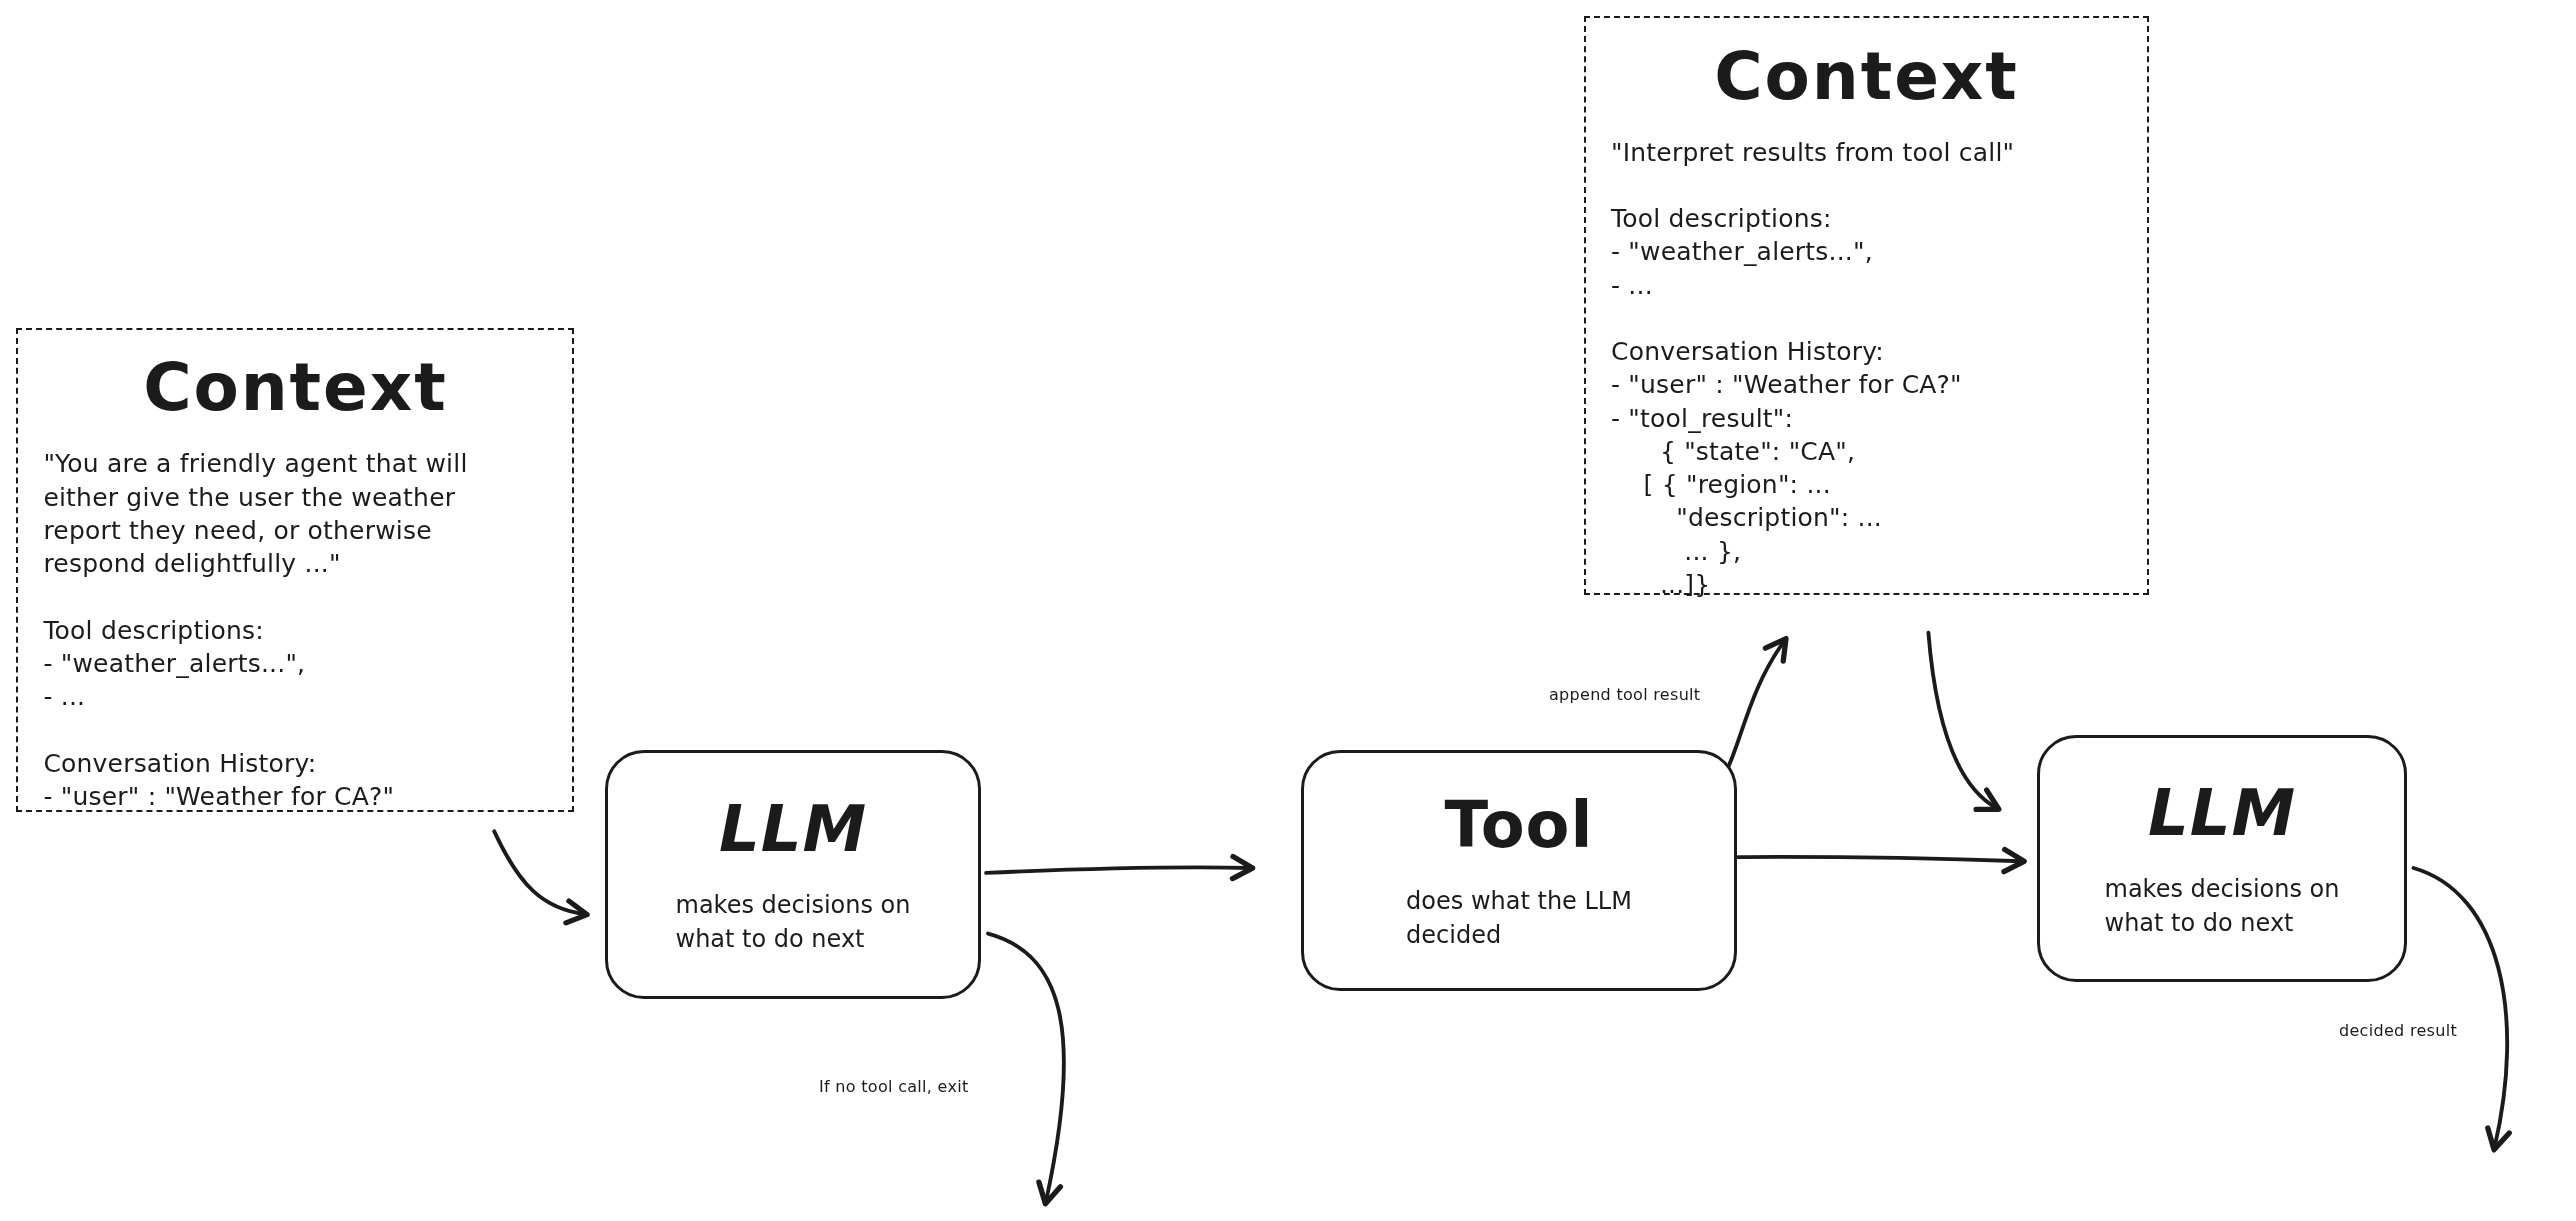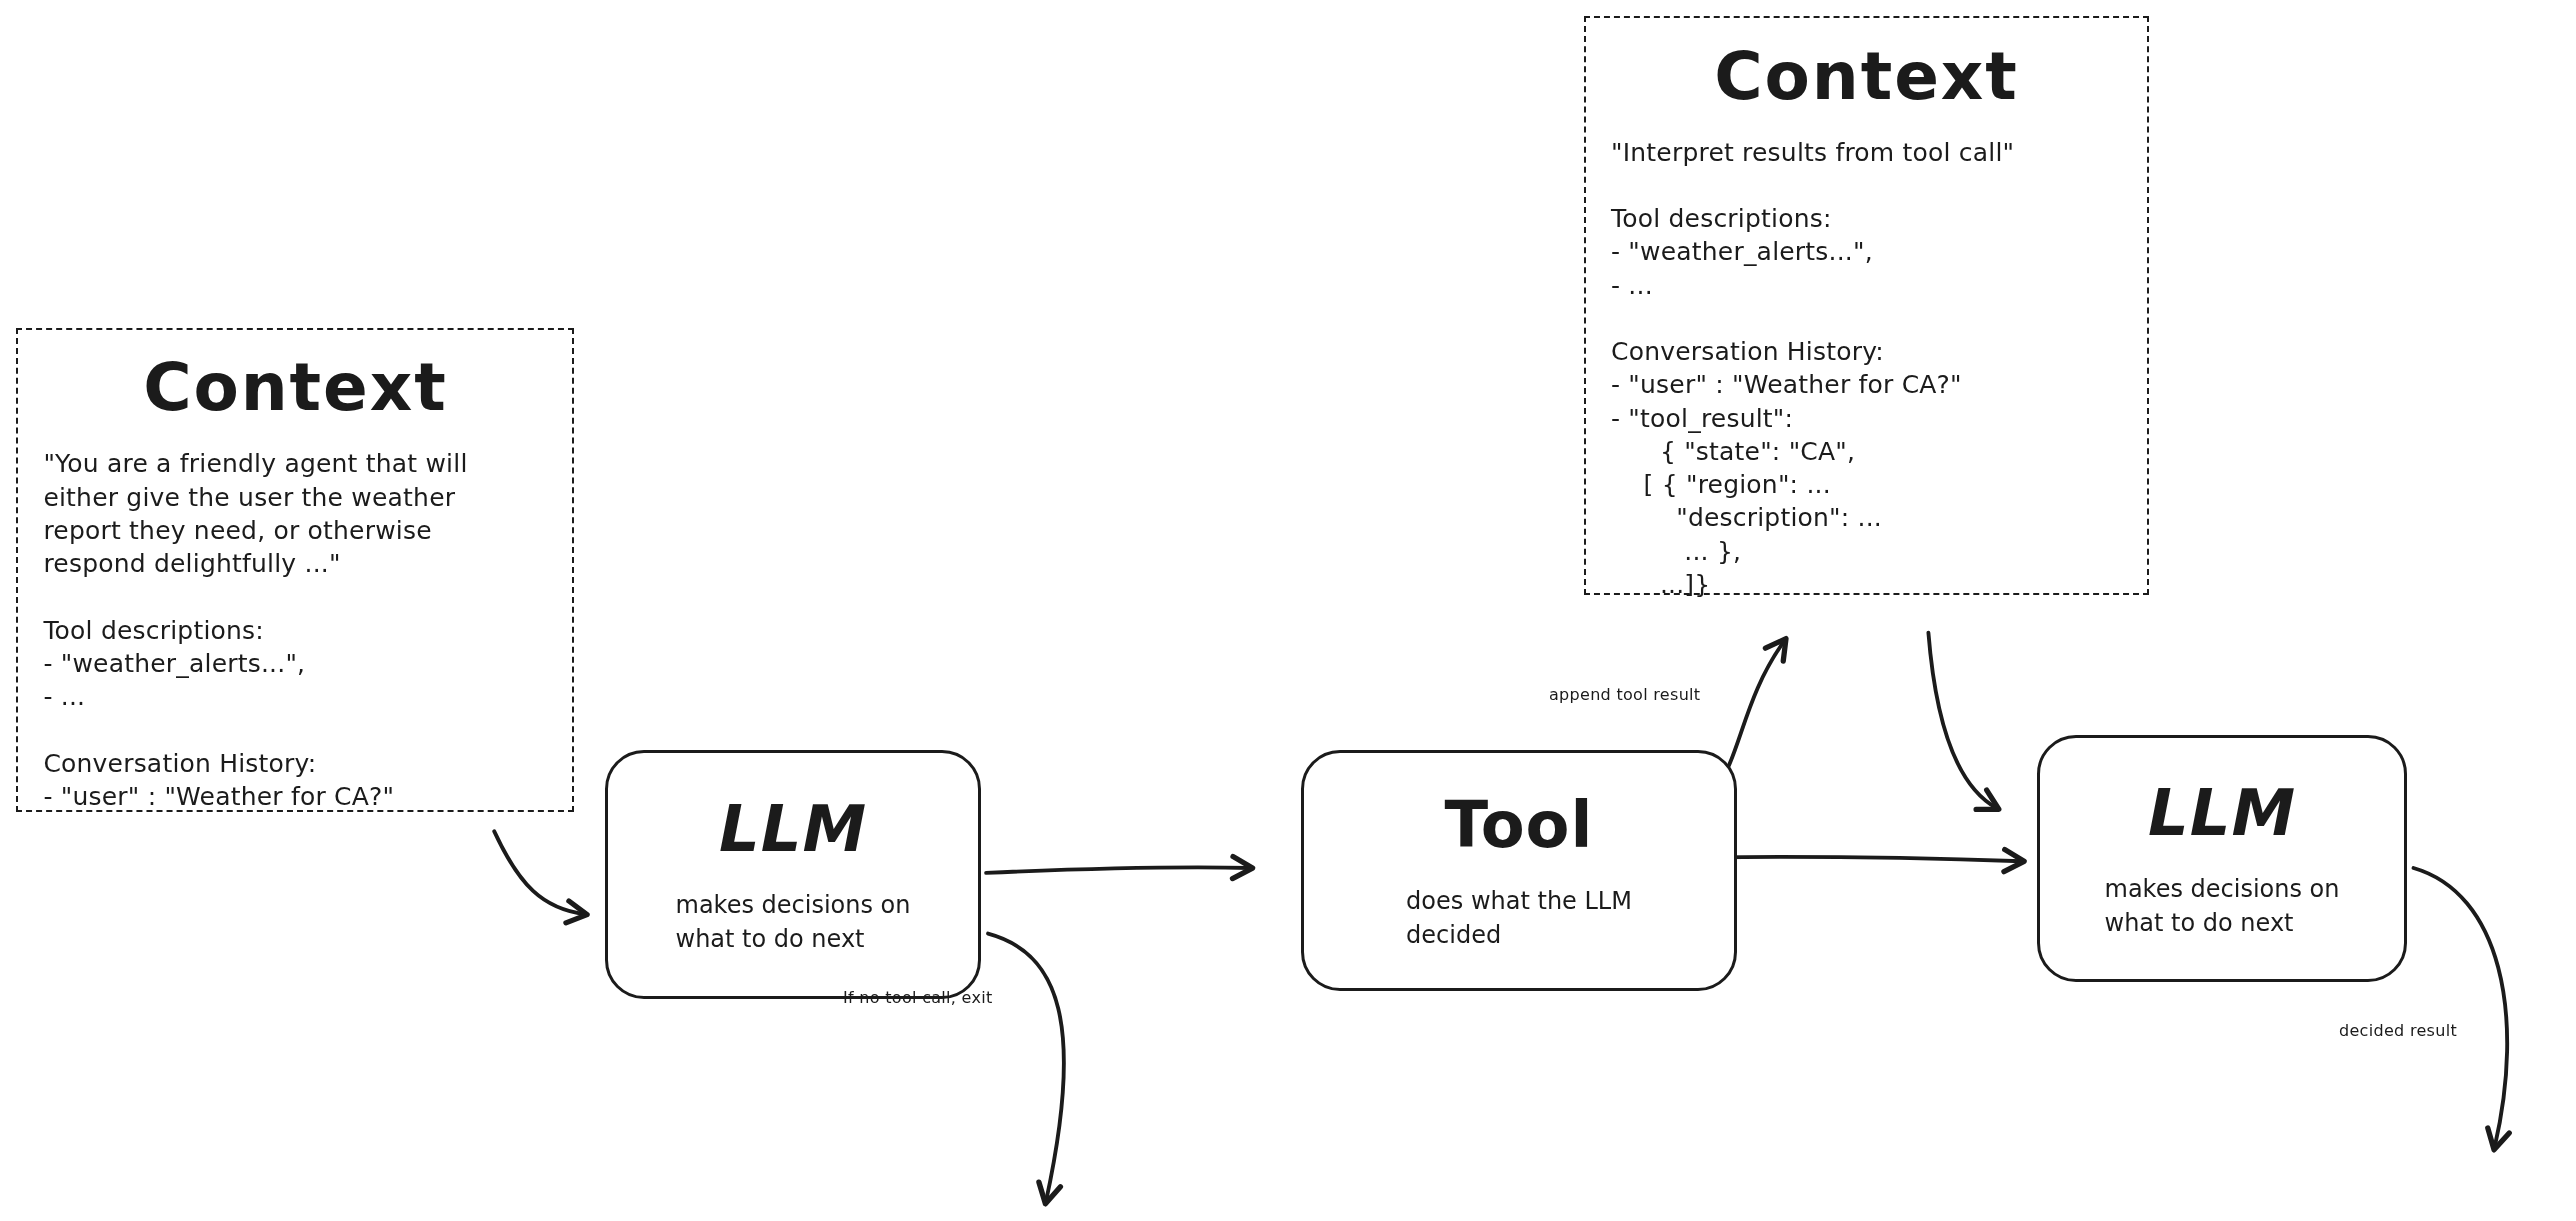--- a/index.html
+++ b/index.html
@@ -81,21 +81,21 @@
   #tool { left: 1269px; top: 750px; width: 436px; height: 241px; margin-left: 32px; }
   #llm2 { left: 2037px; top: 735px; width: 370px; height: 247px; }
 
   .edge-label {
     position: absolute;
     font-size: 16px;
     letter-spacing: 0.3px;
     white-space: nowrap;
   }
   #lbl-append { left: 1549px; top: 685px; }
-  #lbl-exit   { left: 819px;  top: 988px; margin-left: 24px; }
+  #lbl-exit   { left: 819px;  top: 1077px; }
   #lbl-return { left: 2339px; top: 1021px; }
 </style>
 </head>
 <body>
 
 <div class="canvas">
 
   <svg class="arrows" viewBox="0 0 2670 1266" xmlns="http://www.w3.org/2000/svg">
     <defs>
       <marker id="ah" viewBox="0 0 14 14" refX="11" refY="7" markerWidth="8" markerHeight="8" orient="auto-start-reverse">

